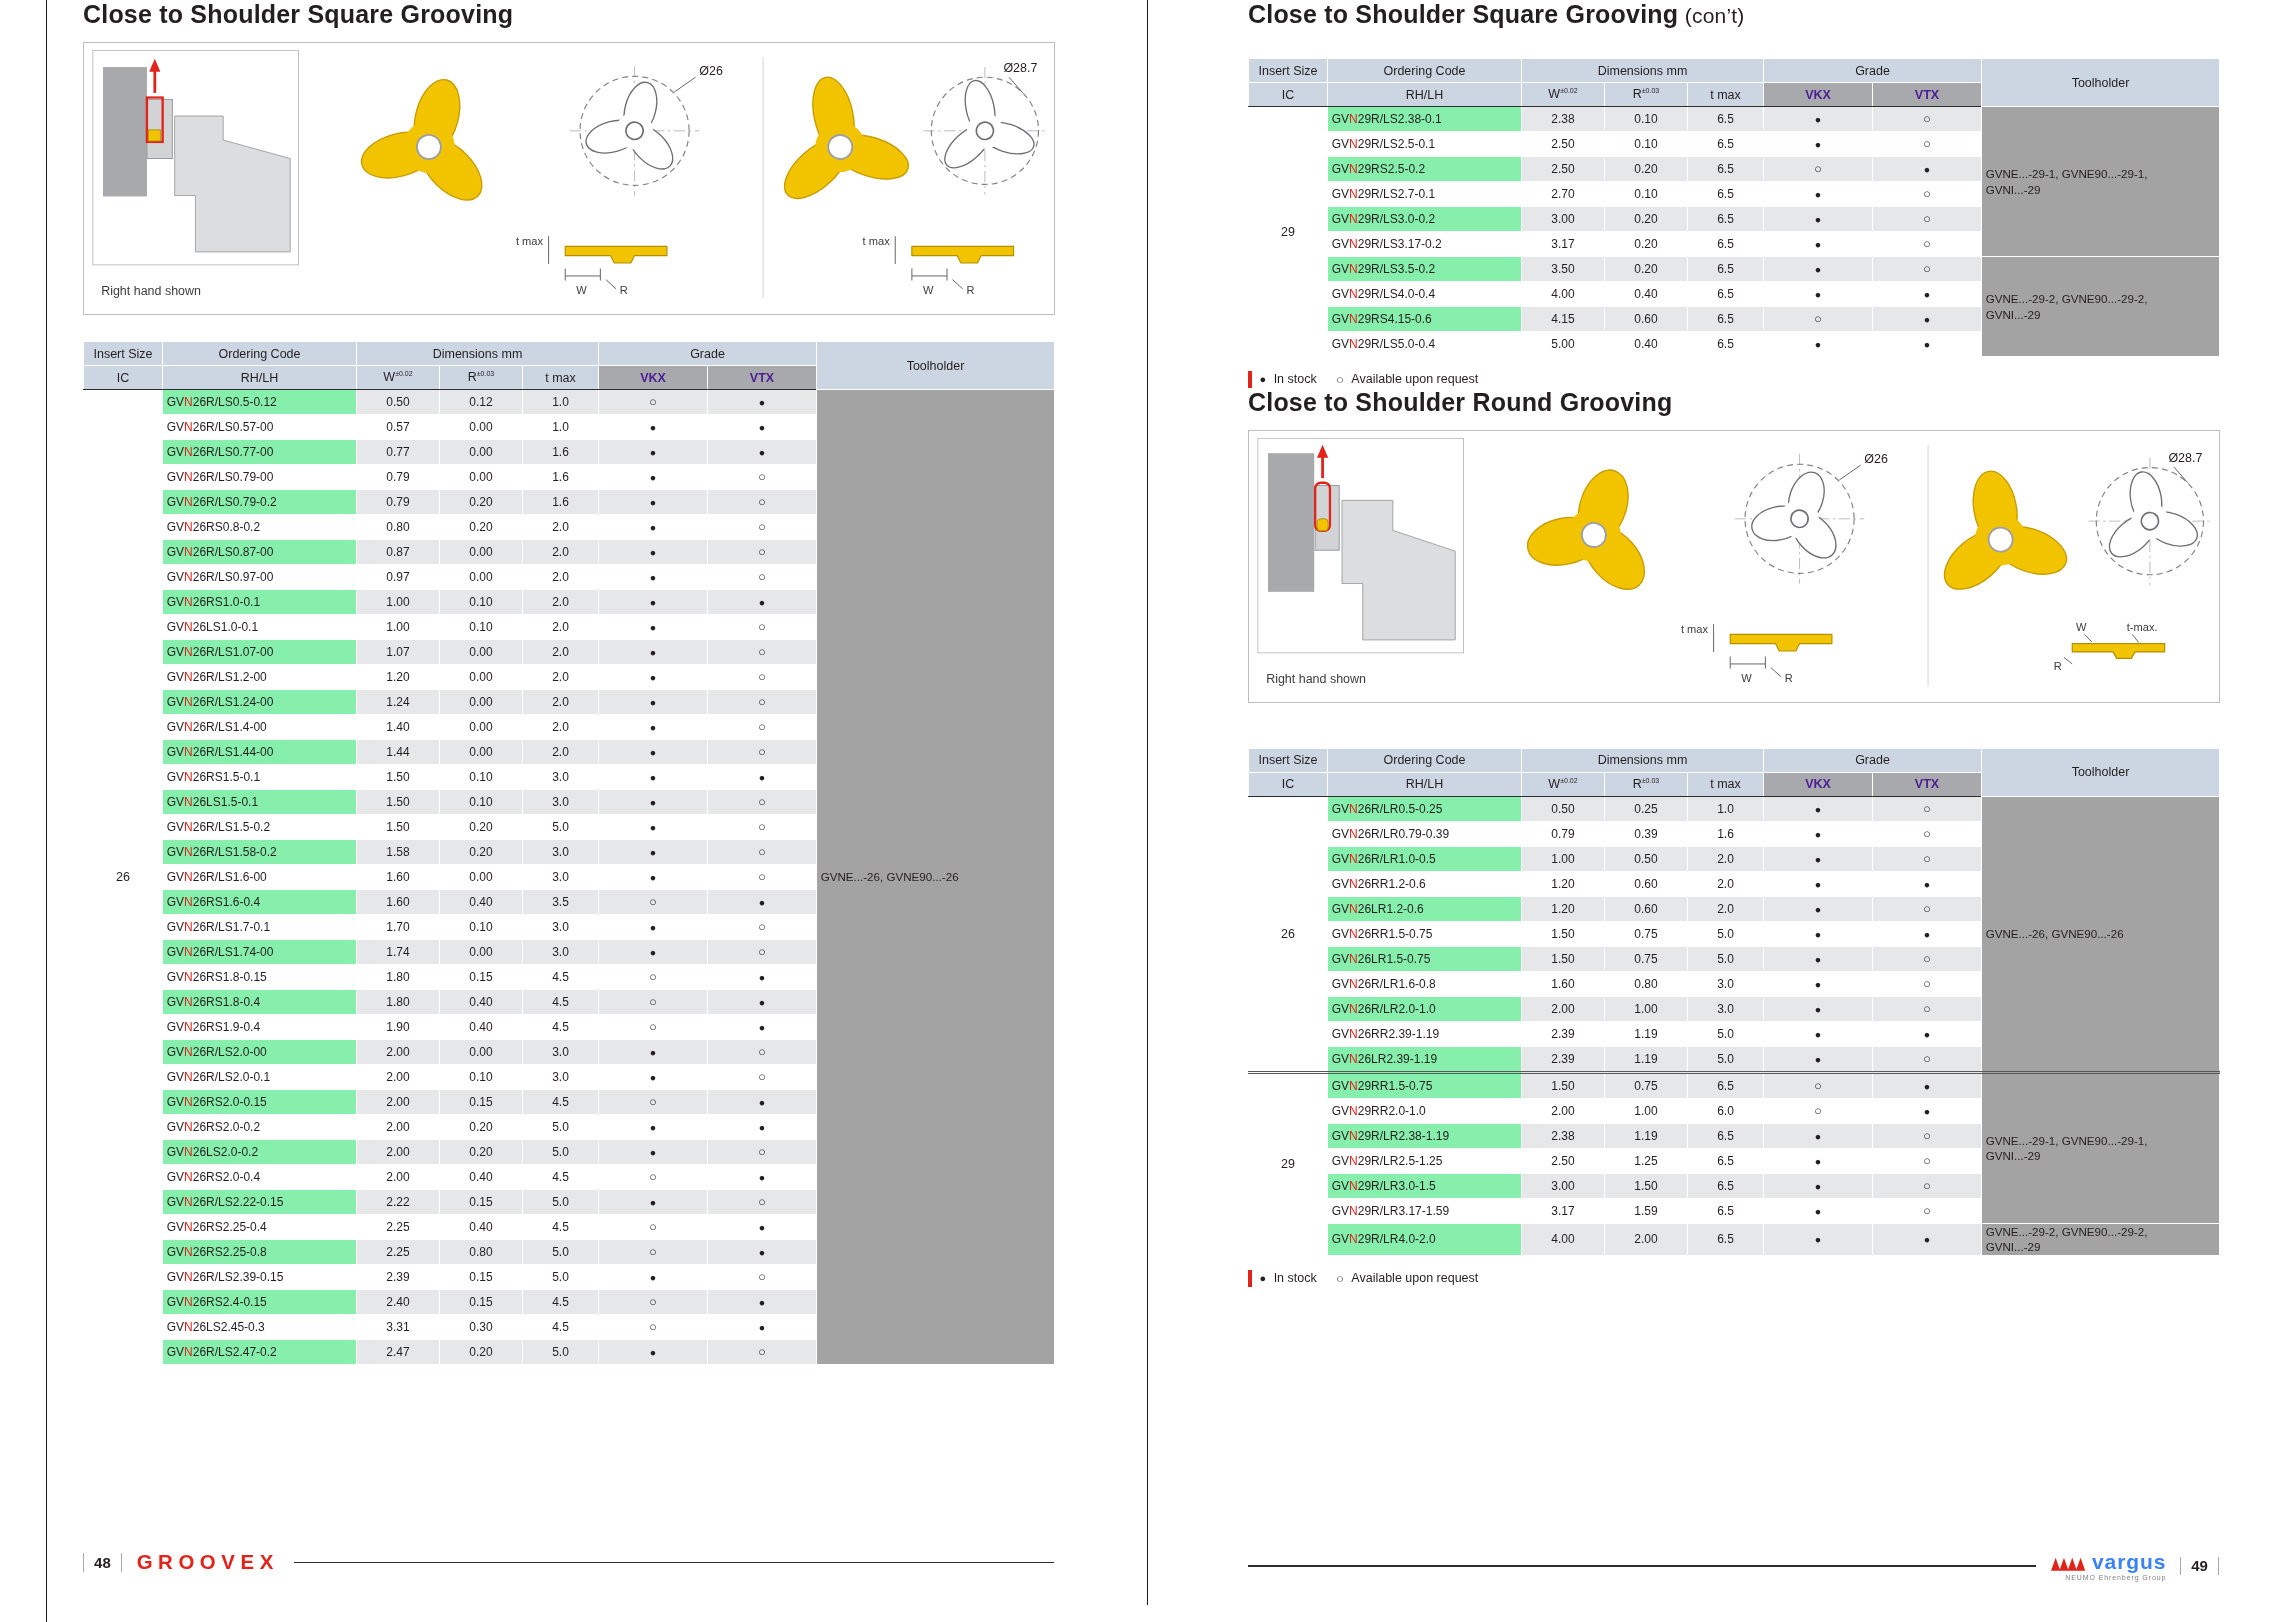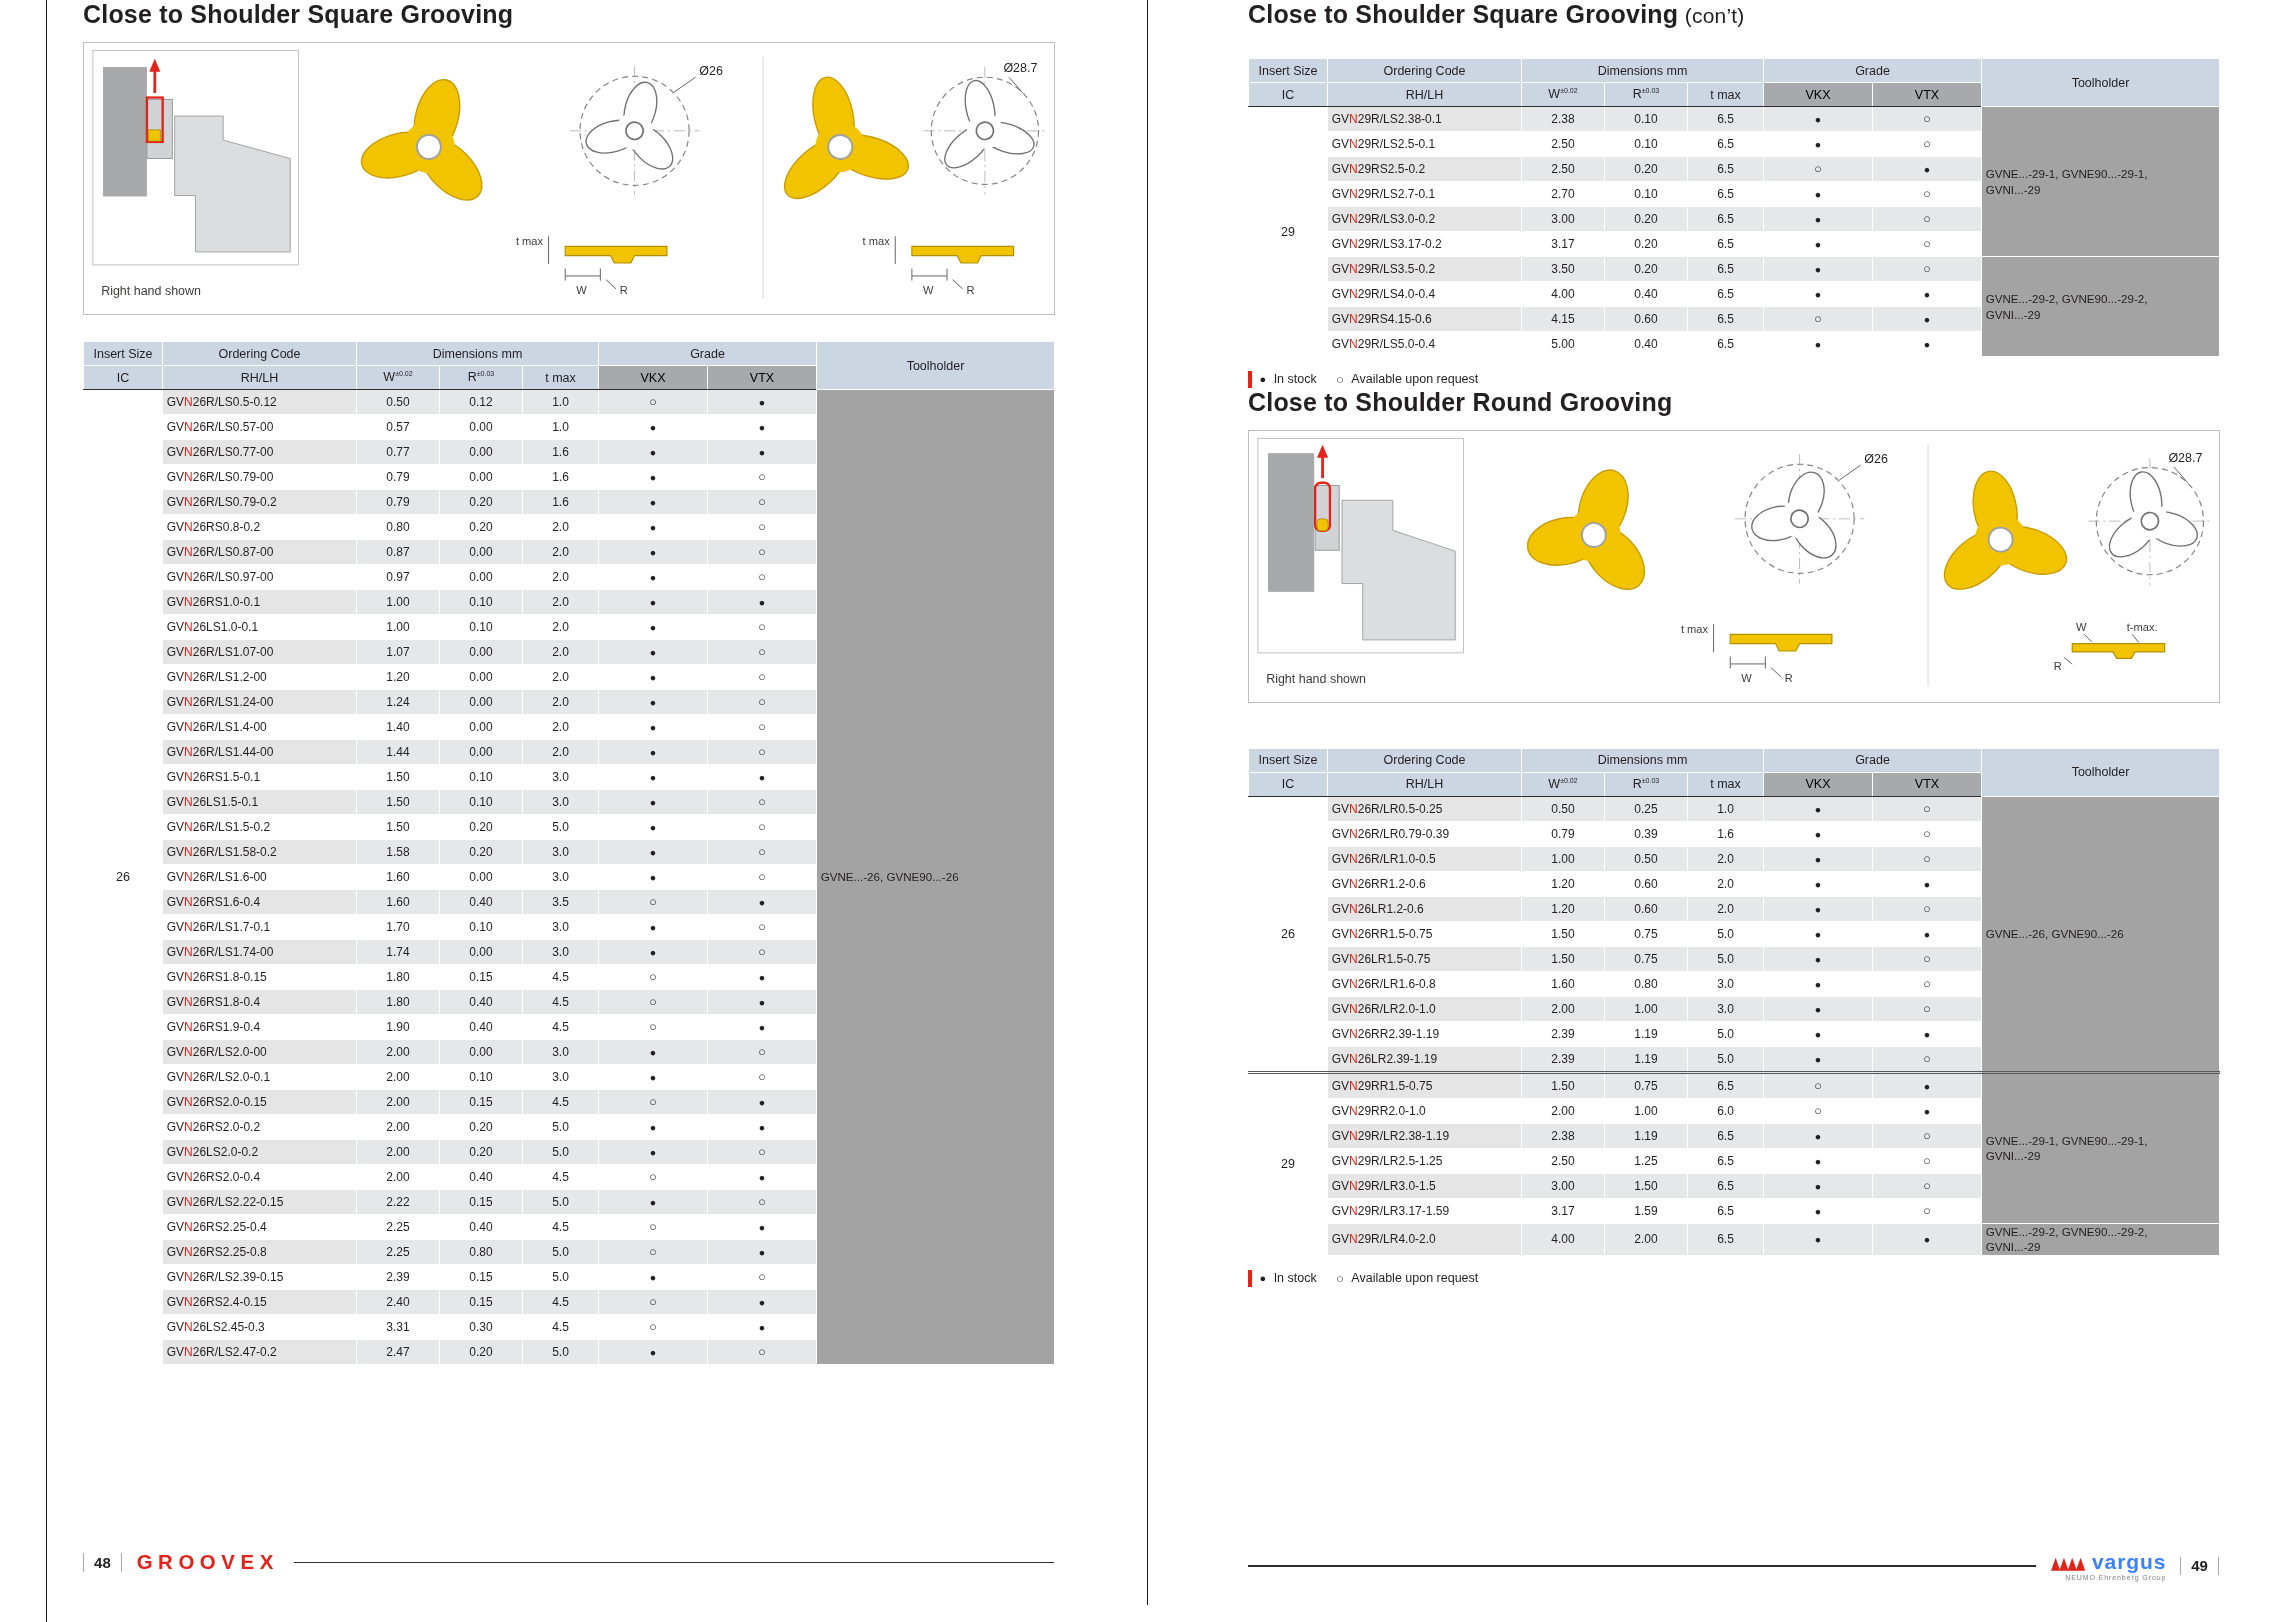--- a/index.html
+++ b/index.html
@@ -22,30 +22,30 @@
   .panel svg{display:block;}
   svg text{font-family:"Liberation Sans",sans-serif;fill:#231f20;}
   .cap{font-size:27px;fill:#3c3c3b;}
   .dlab{font-size:27px;}
   .slab{font-size:24px;fill:#3c3c3b;}
 
   table.spec{border-collapse:collapse;table-layout:fixed;width:971px;margin-top:26px;}
   table.spec th, table.spec td{border:0.9px solid #ffffff;padding:0 3.7px;}
   thead th{background:#ccd5e2;font-weight:400;font-size:12.5px;height:23px;text-align:center;}
   thead tr.h2 th{border-bottom:1.4px solid #2d2d2d;}
-  thead th.dark{background:#a7a9ac;font-weight:400;color:#000000;}
+  thead th.dark{background:#a7a9ac;font-weight:700;color:#4c1d95;}
   thead sup{font-size:7px;vertical-align:super;}
   tbody td{height:24px;font-size:12px;}
   td.ic-cell{background:#ffffff;text-align:center;font-size:12.5px;}
   td.c-code{text-align:left;padding-left:21px;background:#ffffff;white-space:nowrap;}
   td.c-num{text-align:center;background:#ffffff;}
   td.c-dot{text-align:center;background:#ffffff;}
   td.c-dot.filled{font-size:10.6px;}
   td.c-dot.open{font-size:12.5px;}
-  tr.shade td.c-code{background:#e5e5e5;}
+  tr.shade td.c-code{background:#86efac;}
   tr.shade td.c-num, tr.shade td.c-dot{background:#e6e7e8;}
   td.th-cell{background:#a3a3a3;font-size:11.6px;line-height:1.35;white-space:pre-line;}
   td.th-cell.th-sep-cell{border-top:1.4px solid #939598;}
   tr.ic-sep td{border-top:3.7px double #58595b;}
   span.rn{color:#e2231a;}
 
   .legend{display:flex;align-items:center;gap:7.4px;margin-top:14px;}
   .legend-bar{display:inline-block;width:4.2px;height:16.7px;background:#e2231a;}
   .lg-sym.filled{font-size:11px;}
   .lg-sym.open{font-size:13px;}

